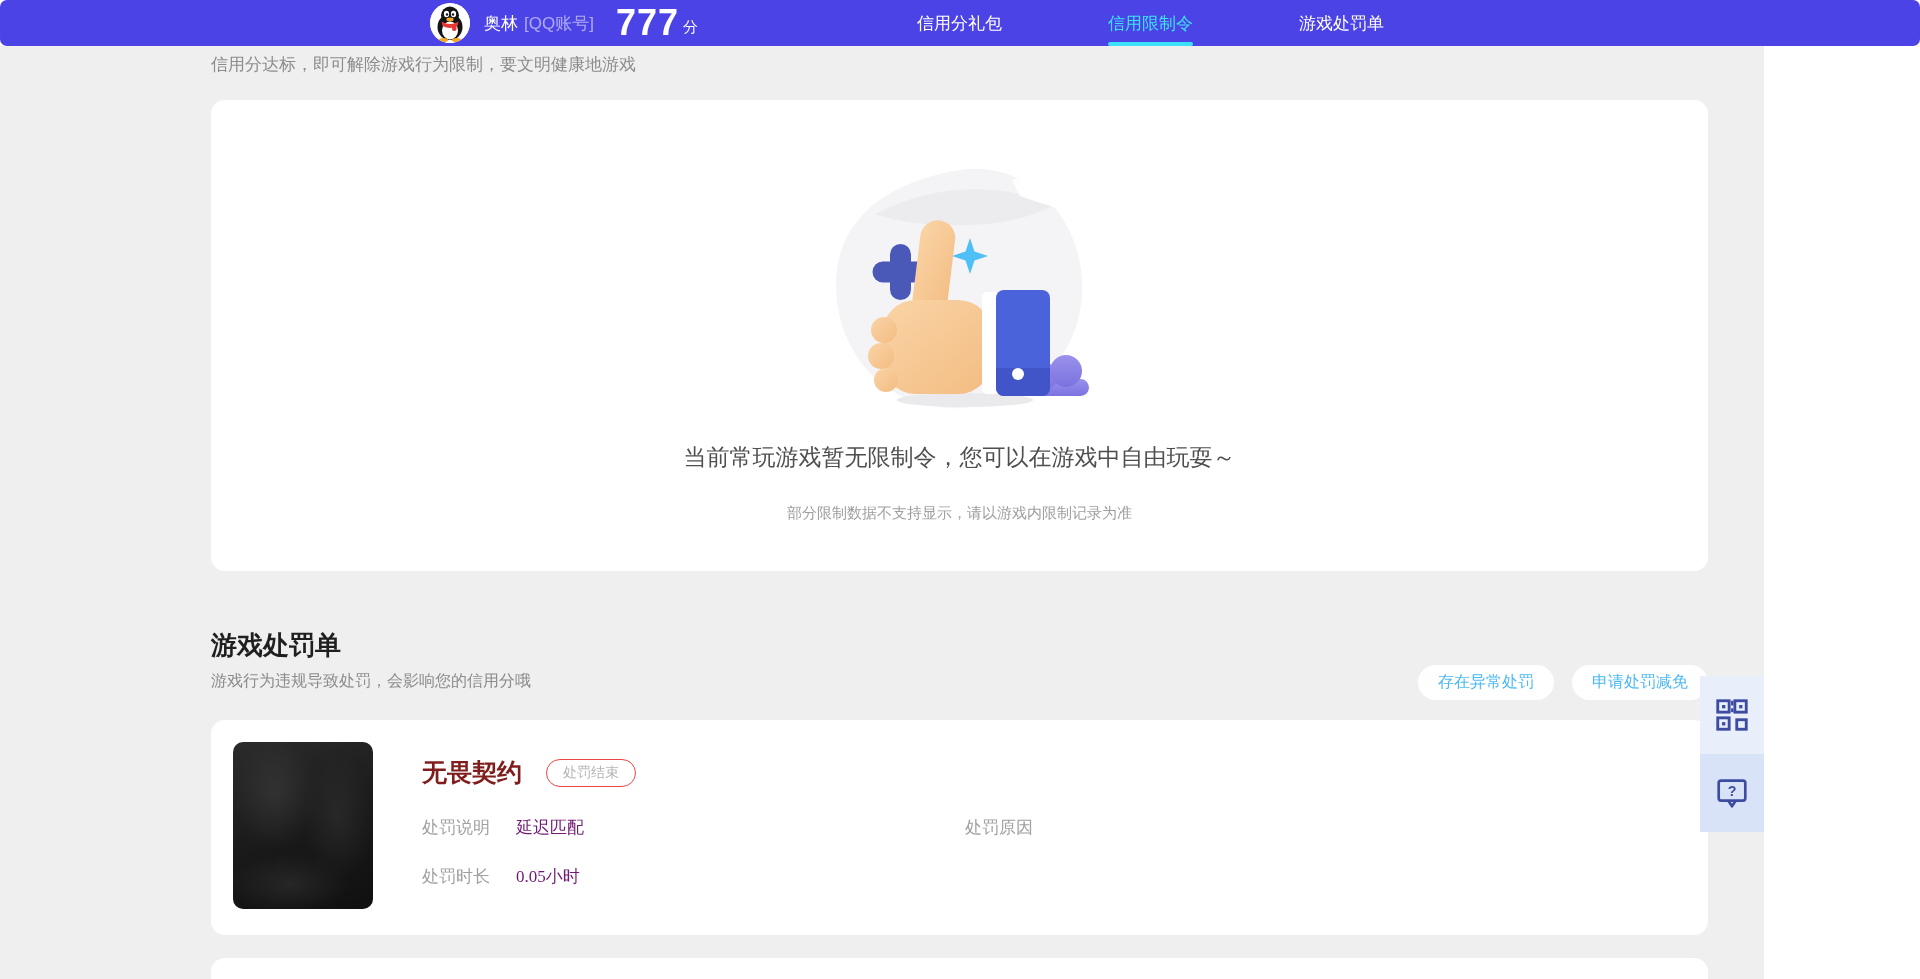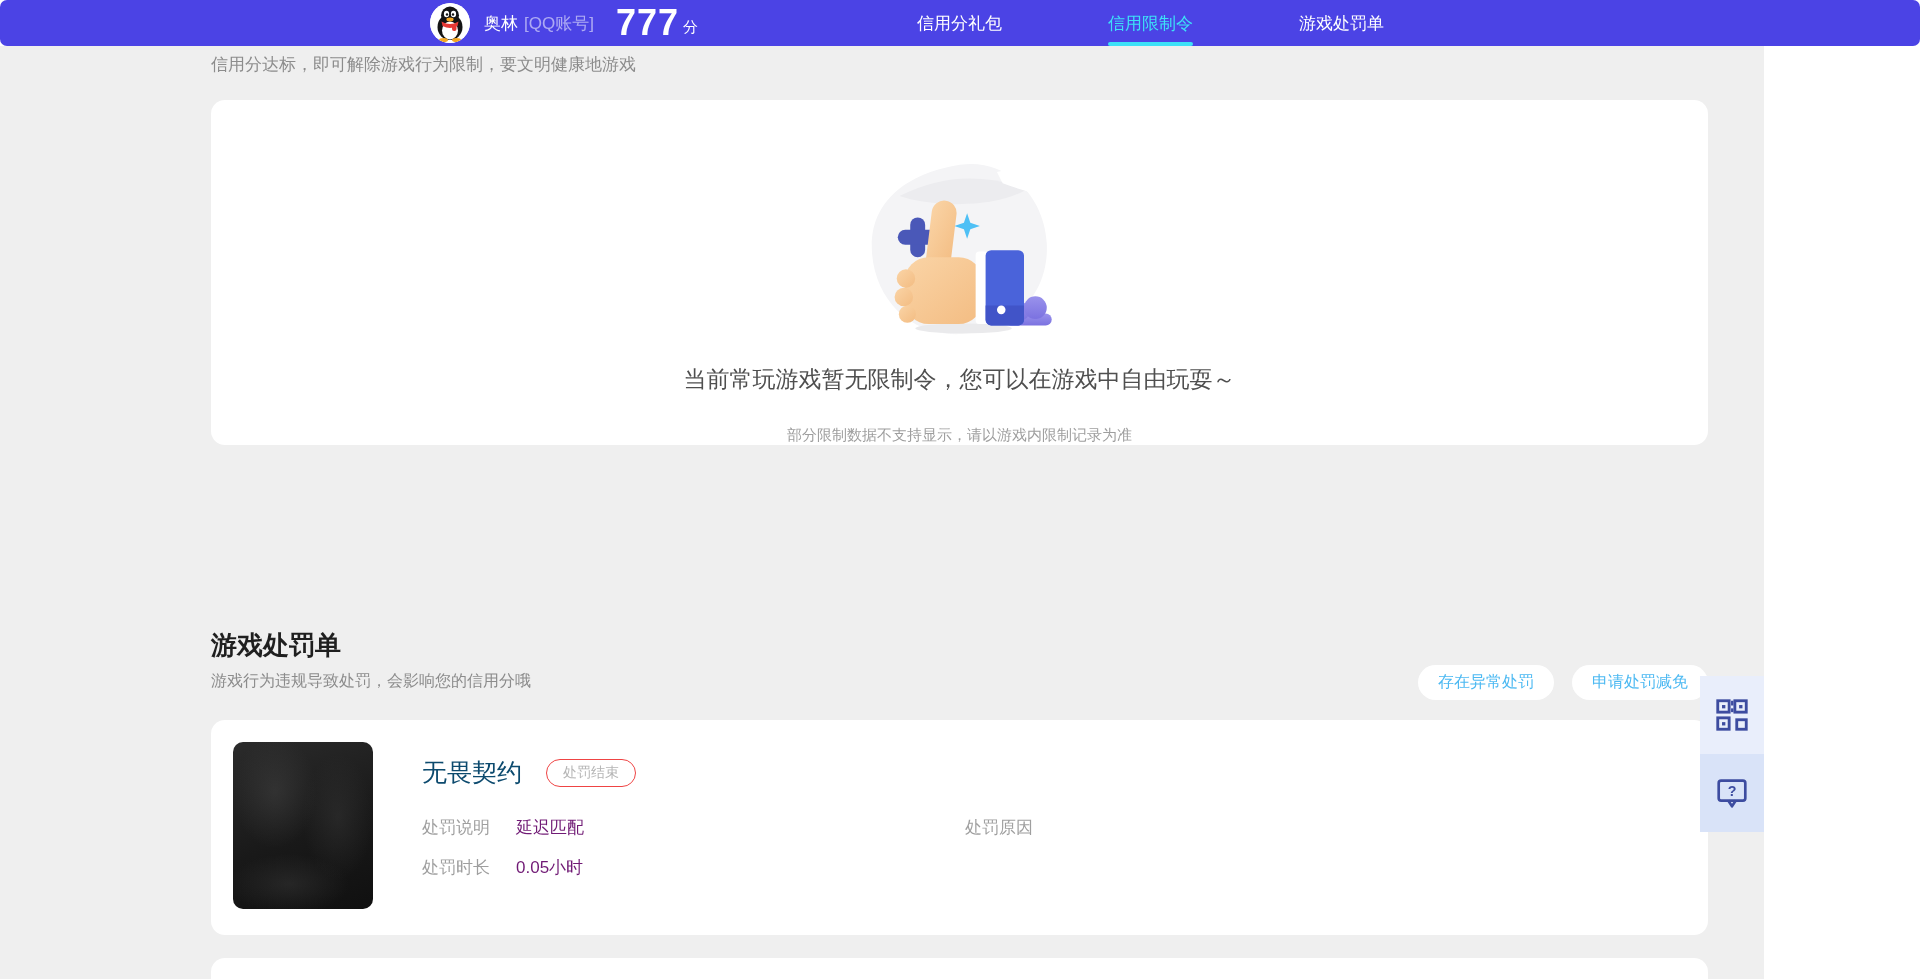--- a/index.html
+++ b/index.html
@@ -23,21 +23,21 @@
   .tab.active { color:#3DE1F7; }
   .tab .underline { position:absolute; left:0; bottom:0; width:100%; height:4px;
                     background:#3DE1F7; border-radius:2px; }
 
   
   .content-bg { position:absolute; left:0; top:46px; width:1764px; height:933px; background:#EFEFEF; }
 
   .banner-note { position:absolute; left:211px; top:53px; font-size:17px; color:#8c8c8c; }
 
   
-  .empty-card { position:absolute; left:211px; top:100px; width:1497px; height:345px;
+  .empty-card { position:absolute; left:211px; top:100px; width:1497px; height:471px;
                 background:#fff; border-radius:14px; display:flex; flex-direction:column;
                 align-items:center; }
   .illus { margin-top:52px; width:280px; height:270px; }
   .empty-msg { margin-top:20px; font-size:23px; color:#4F4F4F; }
   .empty-note { margin-top:31px; font-size:15px; color:#9E9E9E; }
 
   
   .section-title { position:absolute; left:211px; top:628px; font-size:26px; font-weight:700; color:#1f1f1f; }
   .section-sub { position:absolute; left:211px; top:671px; font-size:16px; color:#8c8c8c; }
   .pill-row { position:absolute; top:665px; left:1418px; display:flex; gap:18px; z-index:5; }
@@ -48,25 +48,25 @@
   
   .pcard { position:absolute; left:211px; top:720px; width:1497px; height:215px;
            background:#fff; border-radius:14px; }
   .thumb { position:absolute; left:22px; top:22px; width:140px; height:167px; border-radius:10px;
            background:
              radial-gradient(60px 80px at 30% 30%, rgba(70,70,70,0.45), rgba(0,0,0,0) 70%),
              radial-gradient(50px 90px at 75% 45%, rgba(60,60,60,0.4), rgba(0,0,0,0) 70%),
              radial-gradient(80px 40px at 40% 85%, rgba(55,55,55,0.5), rgba(0,0,0,0) 75%),
              linear-gradient(160deg, #2b2b2b 0%, #191919 55%, #101010 100%); }
   .ptitle-row { position:absolute; left:211px; top:36px; display:flex; align-items:center; }
-  .ptitle { font-size:25px; font-weight:400; color:#0c4a6e; }
+  .ptitle { font-size:25px; font-weight:700; color:#7f1d1d; }
   .status-badge { margin-left:24px; border:1px solid #ef4444; border-radius:16px;
                   padding:4px 16px; font-size:14px; color:#b5b5b5; }
   .fields { position:absolute; left:211px; top:96px; width:1250px;
-            display:grid; grid-template-columns:543px auto; row-gap:17px; }
+            display:grid; grid-template-columns:543px auto; row-gap:26px;font-family:Liberation Serif, serif; }
   .field { display:flex; align-items:baseline; font-size:17px; white-space:nowrap; }
   .f-label { color:#9f9f9f; width:70px; margin-right:24px; }
   .f-value { color:#701a75; font-weight:500; }
 
   .pcard-partial { position:absolute; left:211px; top:958px; width:1497px; height:30px;
                    background:#fff; border-radius:14px 14px 0 0; }
 
   
   .float-widget { position:absolute; left:1700px; top:676px; width:64px; z-index:20; }
   .fw-btn { width:64px; height:78px; display:flex; align-items:center; justify-content:center; cursor:pointer; }

